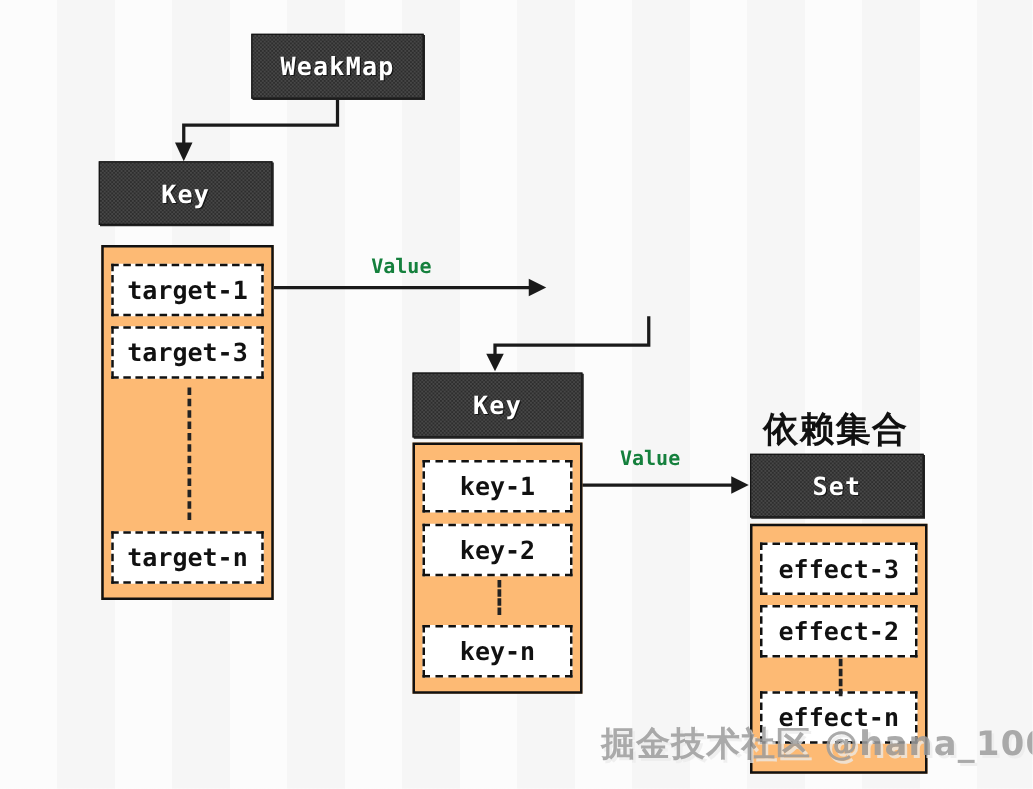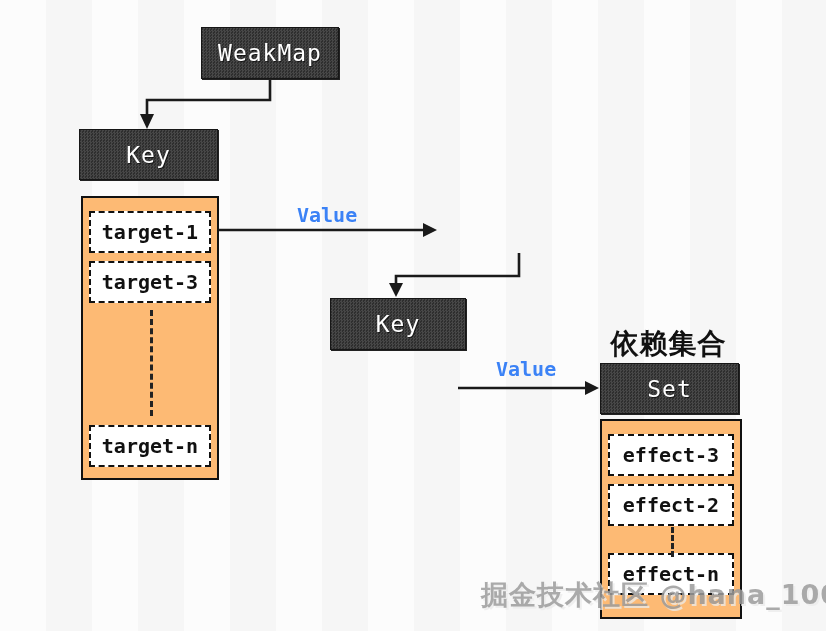--- a/index.html
+++ b/index.html
@@ -13,21 +13,21 @@
   #stage{position:absolute;left:0;top:0;width:826px;height:631px;}
 
   
   .node{
     position:absolute;
     background-color:#3a3a3a;
     background-image:repeating-conic-gradient(#474747 0% 25%, #2e2e2e 0% 50%);
     background-size:3px 3px;
     border:1px solid #161616;
     color:#fff;
-    font-weight:normal;font-size:23px;
+    font-weight:bold;font-size:20px;
     display:flex;align-items:center;justify-content:center;
     letter-spacing:1px;
     text-shadow:1px 1px 0 rgba(0,0,0,.6);
     box-shadow:1px 1px 0 #222;
     z-index:3;
   }
   #node-weakmap{left:201px;top:27px;width:136px;height:50px;}
   #node-key-outer{left:79px;top:129px;width:137px;height:49px;}
   #node-map{left:437px;top:203px;width:164px;height:49px;}
   #node-key-inner{left:330px;top:298px;width:134px;height:50px;}
@@ -58,21 +58,21 @@
   #cont-keys .item:nth-of-type(1){top:12px;}
   #cont-keys .item:nth-of-type(2){top:63px;}
   #cont-keys .item:nth-of-type(3){top:144px;}
   #cont-keys .ellipsis{top:108px;height:28px;}
   #cont-effects .item:nth-of-type(1){top:13px;}
   #cont-effects .item:nth-of-type(2){top:63px;}
   #cont-effects .item:nth-of-type(3){top:132px;}
   #cont-effects .ellipsis{top:106px;height:30px;}
 
   .edge-label{
-    position:absolute;font-size:20px;font-weight:bold;color:#3b82f6;z-index:3;
+    position:absolute;font-size:16px;font-weight:bold;color:#15803d;z-index:3;
   }
   #edge-label-1{left:297px;top:203px;}
   #edge-label-2{left:496px;top:357px;}
 
   #set-caption{
     position:absolute;left:598px;top:325px;width:141px;
     text-align:center;font-family:"DejaVu Sans", sans-serif;
     font-size:28px;font-weight:bold;color:#111;letter-spacing:1px;z-index:3;
   }
 
@@ -118,20 +118,26 @@
   <div class="edge-label" id="edge-label-1">Value</div>
   <div class="edge-label" id="edge-label-2">Value</div>
 
   <div class="container" id="cont-targets">
     <div class="item">target-1</div>
     <div class="item">target-3</div>
     <div class="item">target-n</div>
     <div class="ellipsis"></div>
   </div>
 
+  <div class="container" id="cont-keys">
+    <div class="item">key-1</div>
+    <div class="item">key-2</div>
+    <div class="item">key-n</div>
+    <div class="ellipsis"></div>
+  </div>
 
   <div class="container" id="cont-effects">
     <div class="item">effect-3</div>
     <div class="item">effect-2</div>
     <div class="item">effect-n</div>
     <div class="ellipsis"></div>
   </div>
 
   <div id="watermark">掘金技术社区 @hana_1007</div>
 

